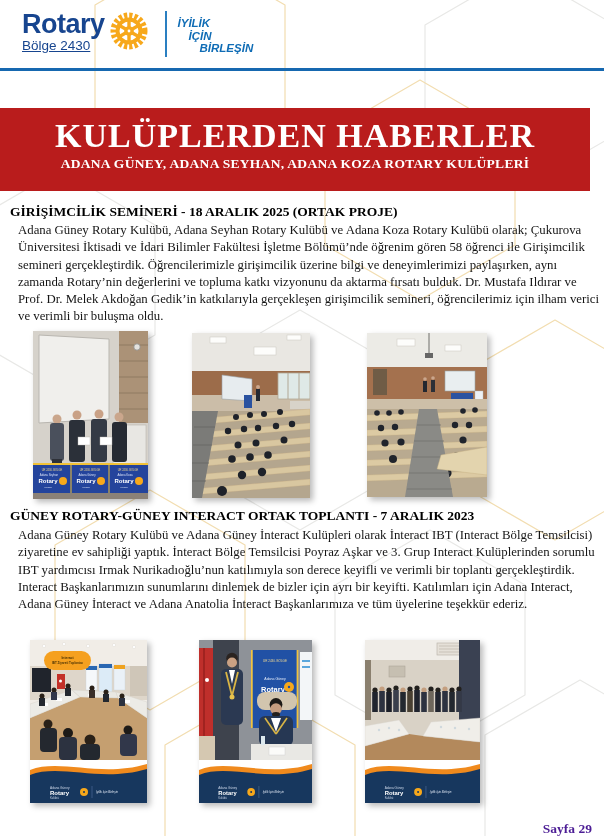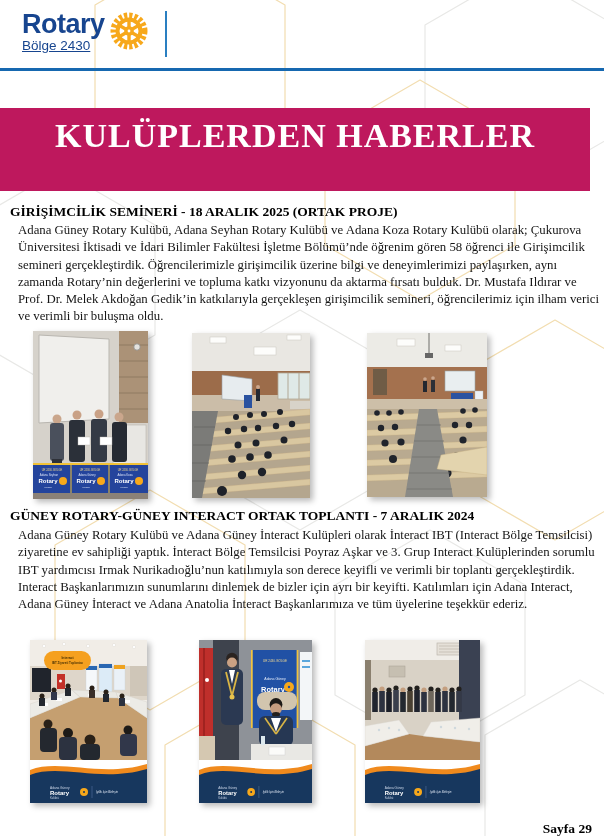--- a/index.html
+++ b/index.html
@@ -19,41 +19,41 @@
   .wheel{margin-left:4px;margin-top:1px;}
   .divv{width:2px;height:46px;background:#2a7fc1;margin-left:16px;margin-right:11px;margin-top:1px;}
   .motto{font-family:"Liberation Sans",sans-serif;font-style:italic;font-weight:bold;
          color:#0f6cb5;font-size:11.5px;line-height:12.5px;padding-top:7px;}
   .motto span{display:block;}
   .motto .m2{margin-left:11px;}
   .motto .m3{margin-left:22px;}
   .blue-rule{position:absolute;top:68px;left:0;width:604px;height:3px;background:#1668b0;}
 
   
-  .banner{position:absolute;top:108px;left:0;width:590px;height:83px;background:#be185d;
+  .banner{position:absolute;top:108px;left:0;width:590px;height:83px;background:#b91c1c;
           color:#fff;text-align:center;}
   .banner h1{margin:9px 0 0;font-size:34px;font-weight:bold;letter-spacing:1px;line-height:38px;}
   .banner h2{margin:1px 0 0;font-size:13.5px;font-weight:bold;letter-spacing:.3px;}
 
   h3.sec{position:absolute;left:10px;margin:0;font-size:13.5px;font-weight:bold;color:#000;}
   p.sec{position:absolute;left:18px;margin:0;width:586px;font-size:12.8px;line-height:17.3px;color:#151515;}
   .h1pos{top:204px;} .p1pos{top:222px;}
   .h2pos{top:508px;} .p2pos{top:527px;}
 
   figure{margin:0;padding:0;position:absolute;background:#fff;
          box-shadow:3px 3px 6px rgba(0,0,0,.28);}
   figure svg{display:block;}
   .f11{top:331px;left:33px;}
   .f12{top:333px;left:192px;}
   .f13{top:333px;left:367px;}
   .f21{top:640px;left:30px;}
   .f22{top:640px;left:199px;}
   .f23{top:640px;left:365px;}
 
-  .pagenum{position:absolute;top:821px;right:12px;font-size:13.5px;font-weight:bold;color:#000000;}
+  .pagenum{position:absolute;top:821px;right:12px;font-size:13.5px;font-weight:bold;color:#4c1d95;}
 
   svg text{font-family:"Liberation Sans",sans-serif;}
 </style>
 </head>
 <body>
 
 <svg class="hexbg" width="604" height="836">
   <g fill="none" stroke-width="1.2" stroke-linejoin="round">
     <polygon stroke="#f2ddb0" points="190,-50 285,5 285,115 190,170 95,115 95,5"></polygon>
     <polygon stroke="#e8e8e6" points="520,-30 615,25 615,135 520,190 425,135 425,25"></polygon>
@@ -80,25 +80,31 @@
       <circle r="11.5" fill="none" stroke="#f7a81b" stroke-width="4"></circle>
       <g stroke="#f7a81b" stroke-width="3.4">
         <line x1="0" y1="-11" x2="0" y2="11"></line>
         <line x1="-9.5" y1="-5.5" x2="9.5" y2="5.5"></line>
         <line x1="-9.5" y1="5.5" x2="9.5" y2="-5.5"></line>
       </g>
       <circle r="4.8" fill="#f7a81b"></circle>
       <circle r="1.4" fill="#fff"></circle>
     </svg>
     <div class="divv"></div>
+    <div class="motto">
+      <span class="m1">İYİLİK</span>
+      <span class="m2">İÇİN</span>
+      <span class="m3">BİRLEŞİN</span>
+    </div>
   </div>
   <div class="blue-rule"></div>
 
   <section class="banner">
     <h1>KULÜPLERDEN HABERLER</h1>
+    <h2>ADANA GÜNEY, ADANA SEYHAN, ADANA KOZA ROTARY KULÜPLERİ</h2>
   </section>
 
   <h3 class="sec h1pos">GİRİŞİMCİLİK SEMİNERİ - 18 ARALIK 2025 (ORTAK PROJE)</h3>
   <p class="sec p1pos">Adana Güney Rotary Kulübü, Adana Seyhan Rotary Kulübü ve Adana Koza Rotary Kulübü olarak; Çukurova Üniversitesi İktisadi ve İdari Bilimler Fakültesi İşletme Bölümü’nde öğrenim gören 58 öğrenci ile Girişimcilik semineri gerçekleştirdik. Öğrencilerimizle girişimcilik üzerine bilgi ve deneyimlerimizi paylaşırken, aynı zamanda Rotary’nin değerlerini ve topluma katkı vizyonunu da aktarma fırsatı bulduk. Dr. Mustafa Ildırar ve Prof. Dr. Melek Akdoğan Gedik’in katkılarıyla gerçekleşen girişimcilik semineri, öğrencilerimiz için ilham verici ve verimli bir buluşma oldu.</p>
 
   <figure class="f11">
     <svg width="115" height="168" viewBox="0 0 115 168">
       <rect width="115" height="168" fill="#d6d2cb"></rect>
       <rect x="86" width="29" height="92" fill="#ab9277"></rect>
       <g stroke="#8f7a62" stroke-width="1">
@@ -255,21 +261,21 @@
           <line x1="50" y1="92" x2="74" y2="92"></line>
           <line x1="47" y1="108" x2="77" y2="108"></line>
           <line x1="45" y1="124" x2="80" y2="124"></line>
           <line x1="42" y1="140" x2="83" y2="140"></line>
           <line x1="40" y1="156" x2="85" y2="156"></line>
         </g>
       <polygon points="74,122 120,114 120,142 70,136" fill="#e3d4ae" stroke="#c4ad82" stroke-width=".4"></polygon>
     </svg>
   </figure>
 
-  <h3 class="sec h2pos">GÜNEY ROTARY-GÜNEY INTERACT ORTAK TOPLANTI - 7 ARALIK 2024</h3>
+  <h3 class="sec h2pos">GÜNEY ROTARY-GÜNEY INTERACT ORTAK TOPLANTI - 7 ARALIK 2023</h3>
   <p class="sec p2pos">Adana Güney Rotary Kulübü ve Adana Güney İnteract Kulüpleri olarak İnteract IBT (Interact Bölge Temsilcisi) ziyaretine ev sahipliği yaptık. İnteract Bölge Temsilcisi Poyraz Aşkar ve 3. Grup Interact Kulüplerinden sorumlu IBT yardımcısı Irmak Nurikadıoğlu’nun katılımıyla son derece keyifli ve verimli bir toplantı gerçekleştirdik. Interact Başkanlarımızın sunumlarını dinlemek de bizler için ayrı bir keyifti. Katılımları için Adana Interact, Adana Güney İnteract ve Adana Anatolia İnteract Başkanlarımıza ve tüm üyelerine teşekkür ederiz.</p>
 
   <figure class="f21">
     <svg width="117" height="163" viewBox="0 0 117 163">
       <rect width="117" height="120" fill="#f1ede7"></rect>
       <g fill="#ffffff" stroke="#d8d4cc" stroke-width=".4">
           <circle cx="14" cy="6" r="1.6"></circle>
           <circle cx="34" cy="4" r="1.6"></circle>
           <circle cx="58" cy="6" r="1.6"></circle>
           <circle cx="84" cy="5" r="1.6"></circle>

